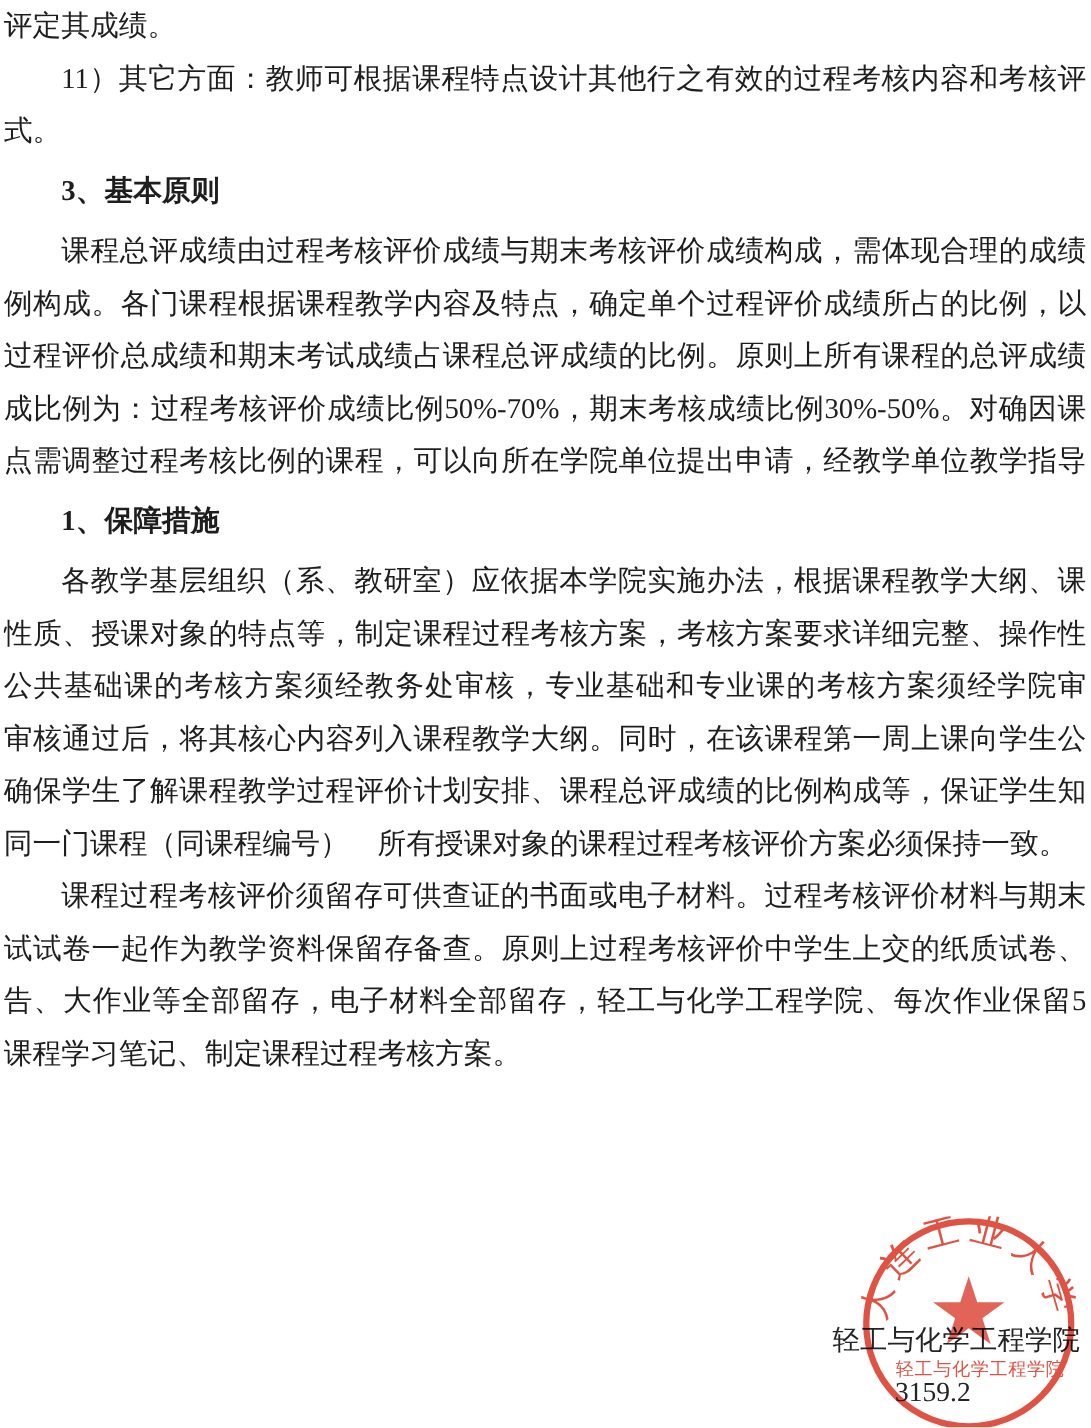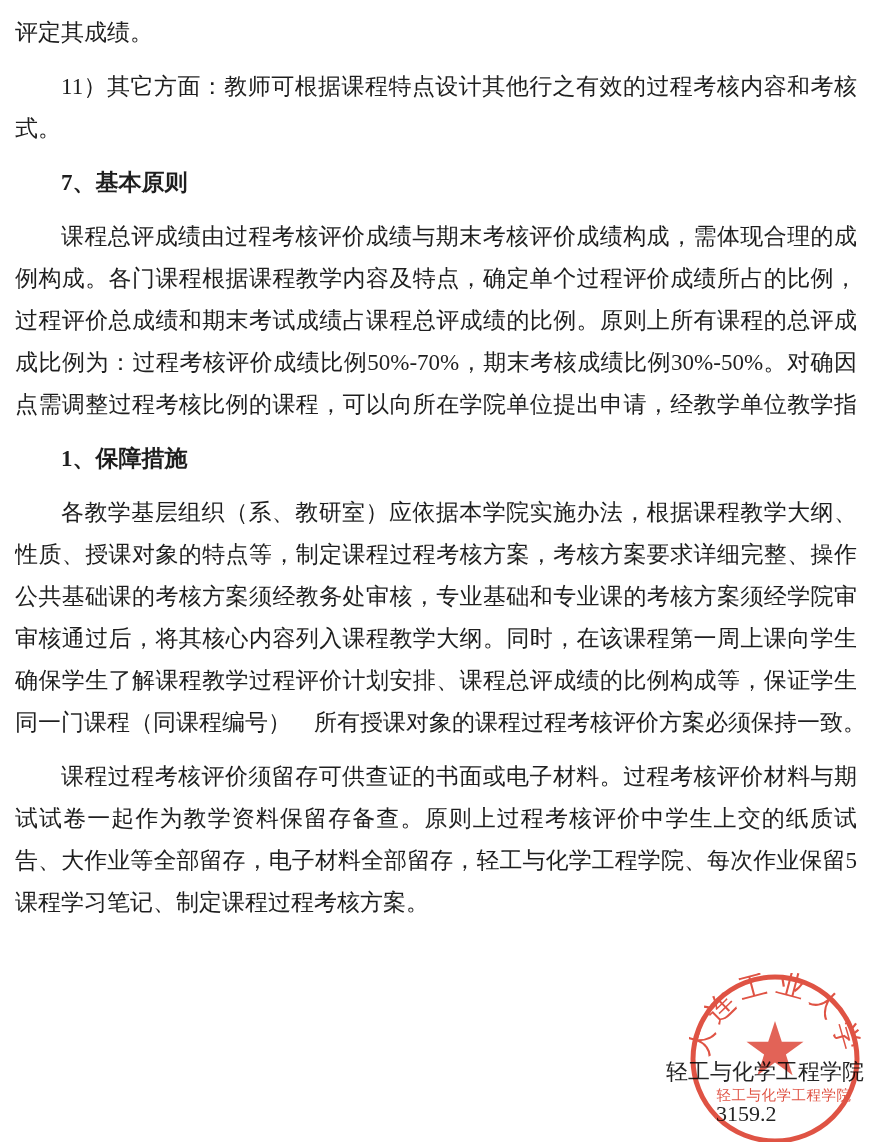--- a/index.html
+++ b/index.html
@@ -1,21 +1,21 @@
 <!DOCTYPE html>
 <html><head>
 <meta charset="utf-8">
 <style>
   html,body{margin:0;padding:0;background:#ffffff;}
   .page{
     position:relative;width:873px;height:1142px;background:#ffffff;overflow:hidden;
     font-family:"Liberation Serif","DejaVu Serif",serif;color:#1e1e1e;
   }
   .doc{position:absolute;left:3px;top:0;width:866px;}
-  .para{margin:12px;}
+  .para{margin:0;}
   .para.heading{margin-top:6px;margin-bottom:6px;font-weight:bold;}
   .line{
     font-size:23px;line-height:42px;height:42px;white-space:pre;overflow:hidden;
   }
   .line.fill{
     white-space:normal;
     text-align:justify;
     text-align-last:justify;
     -moz-text-align-last:justify;
     text-justify:inter-character;
@@ -36,21 +36,21 @@
 
   <div class="doc">
       <div class="para body">
         <div class="line">评定其成绩。</div>
       </div>
       <div class="para body">
         <div class="line fill indent">11）其它方面：教师可根据课程特点设计其他行之有效的过程考核内容和考核评价方</div>
         <div class="line">式。</div>
       </div>
       <div class="para heading">
-        <div class="line indent">7、基本原则</div>
+        <div class="line indent">3、基本原则</div>
       </div>
       <div class="para body">
         <div class="line fill indent">课程总评成绩由过程考核评价成绩与期末考核评价成绩构成，需体现合理的成绩比</div>
         <div class="line fill">例构成。各门课程根据课程教学内容及特点，确定单个过程评价成绩所占的比例，以及</div>
         <div class="line fill">过程评价总成绩和期末考试成绩占课程总评成绩的比例。原则上所有课程的总评成绩构</div>
         <div class="line fill">成比例为：过程考核评价成绩比例50%-70%，期末考核成绩比例30%-50%。对确因课程特</div>
         <div class="line fill">点需调整过程考核比例的课程，可以向所在学院单位提出申请，经教学单位教学指导委</div>
       </div>
       <div class="para heading">
         <div class="line indent">1、保障措施</div>

